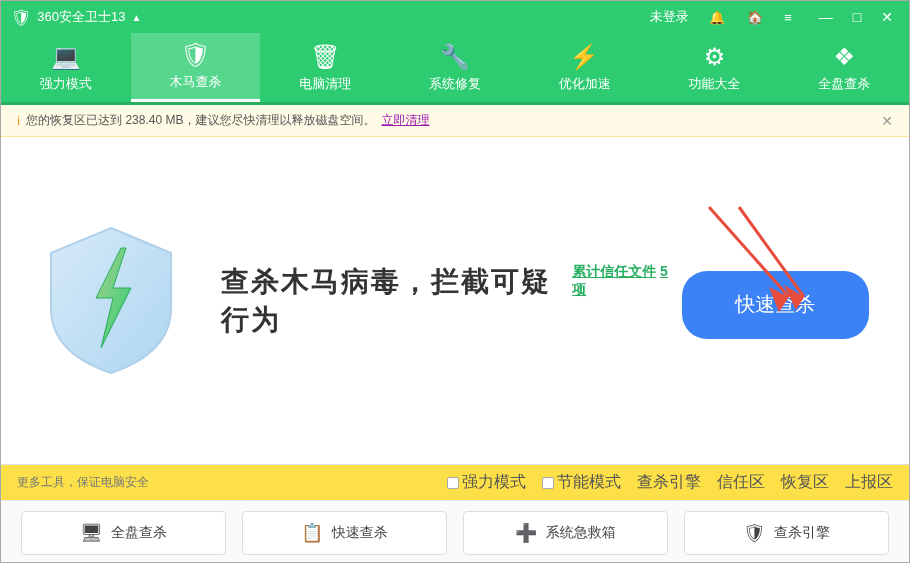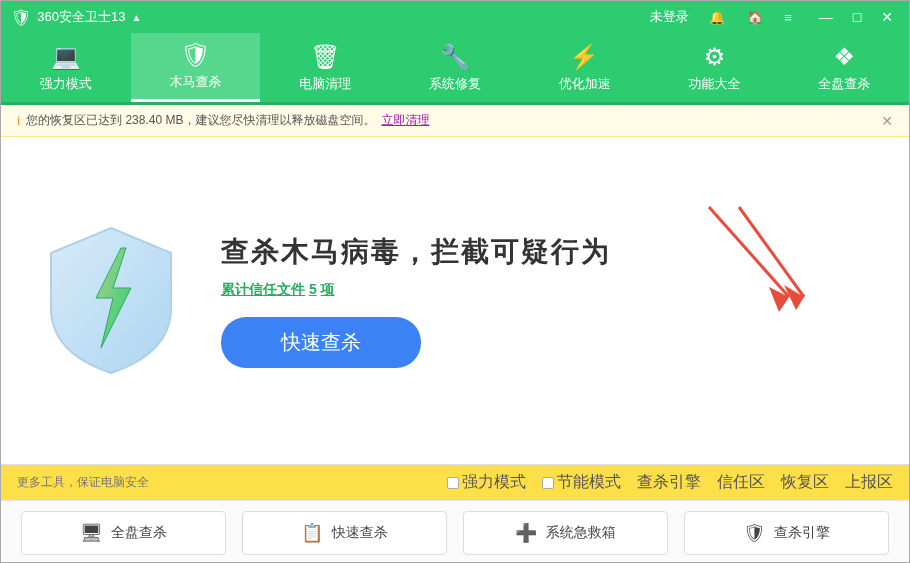--- a/index.html
+++ b/index.html
@@ -83,21 +83,21 @@
       display: flex;
       align-items: center;
       justify-content: center;
     }
     .shield-svg { width: 140px; height: 155px; }
 
     
     .right-content {
       flex: 1;
       display: flex;
-      flex-direction: column;
+      flex-direction: row;
       gap: 10px;
     }
     .main-title {
       font-size: 28px;
       font-weight: bold;
       color: #333;
       letter-spacing: 2px;
     }
     .sub-title {
       font-size: 14px;

